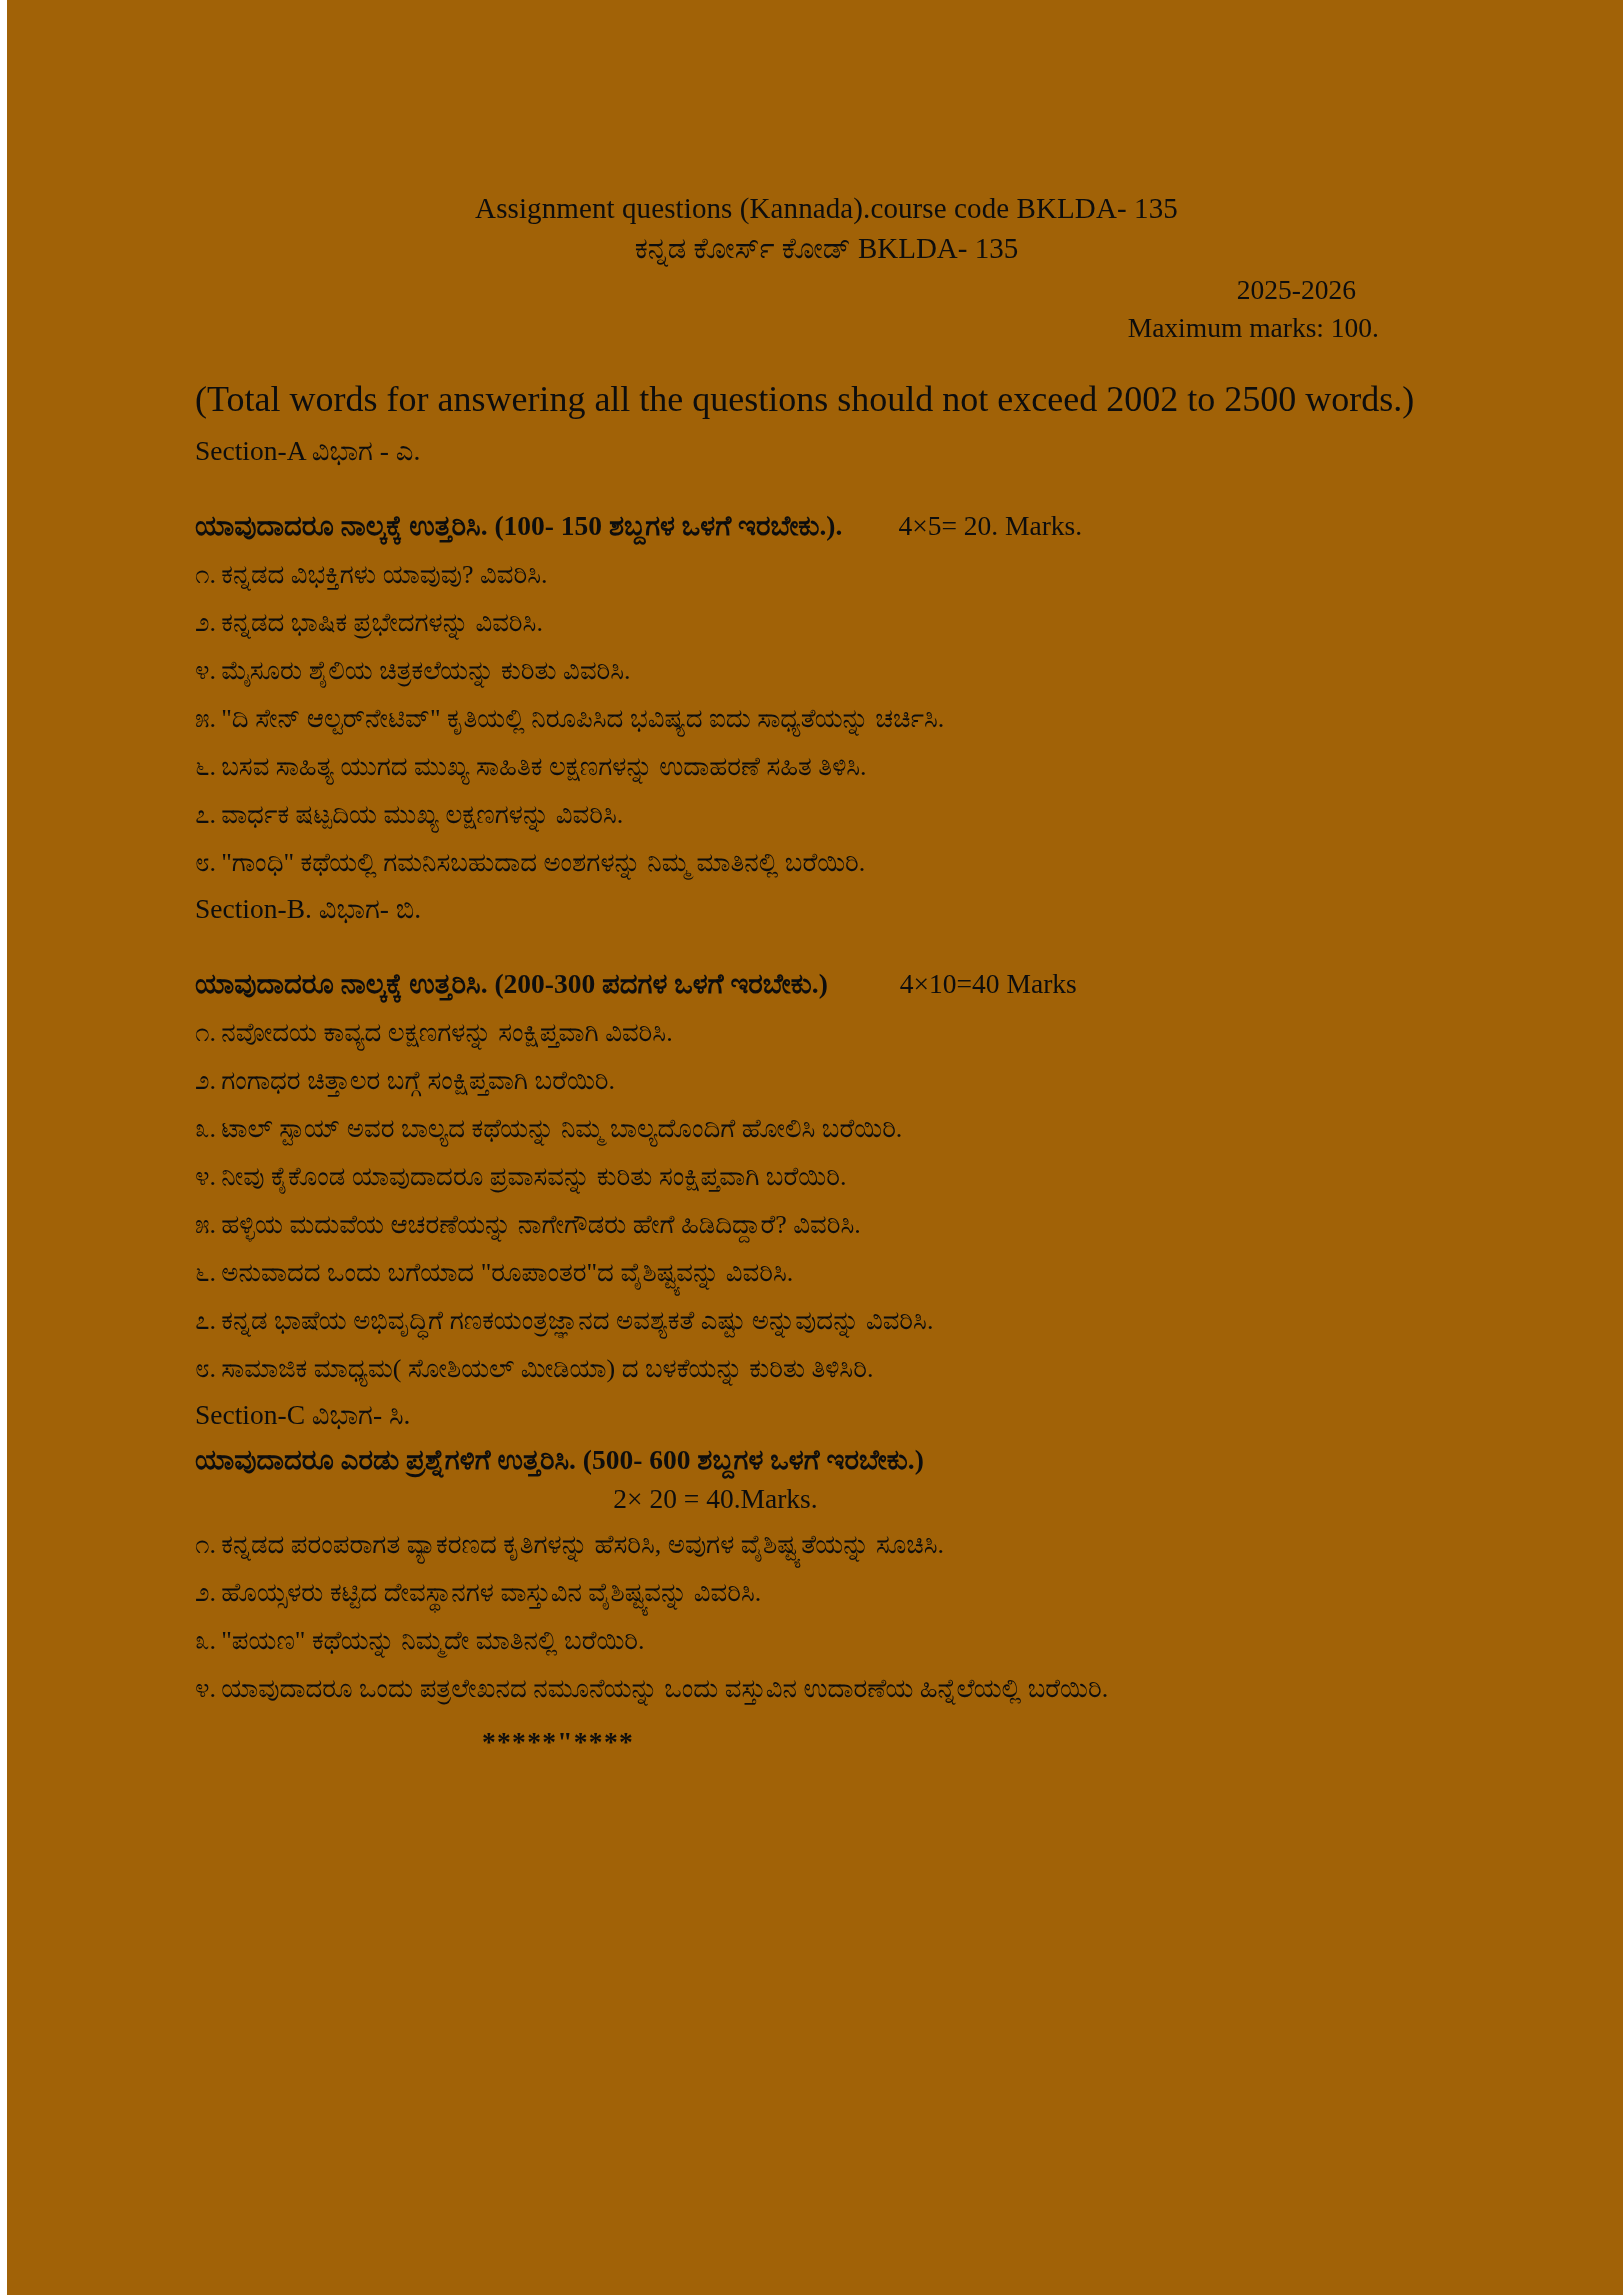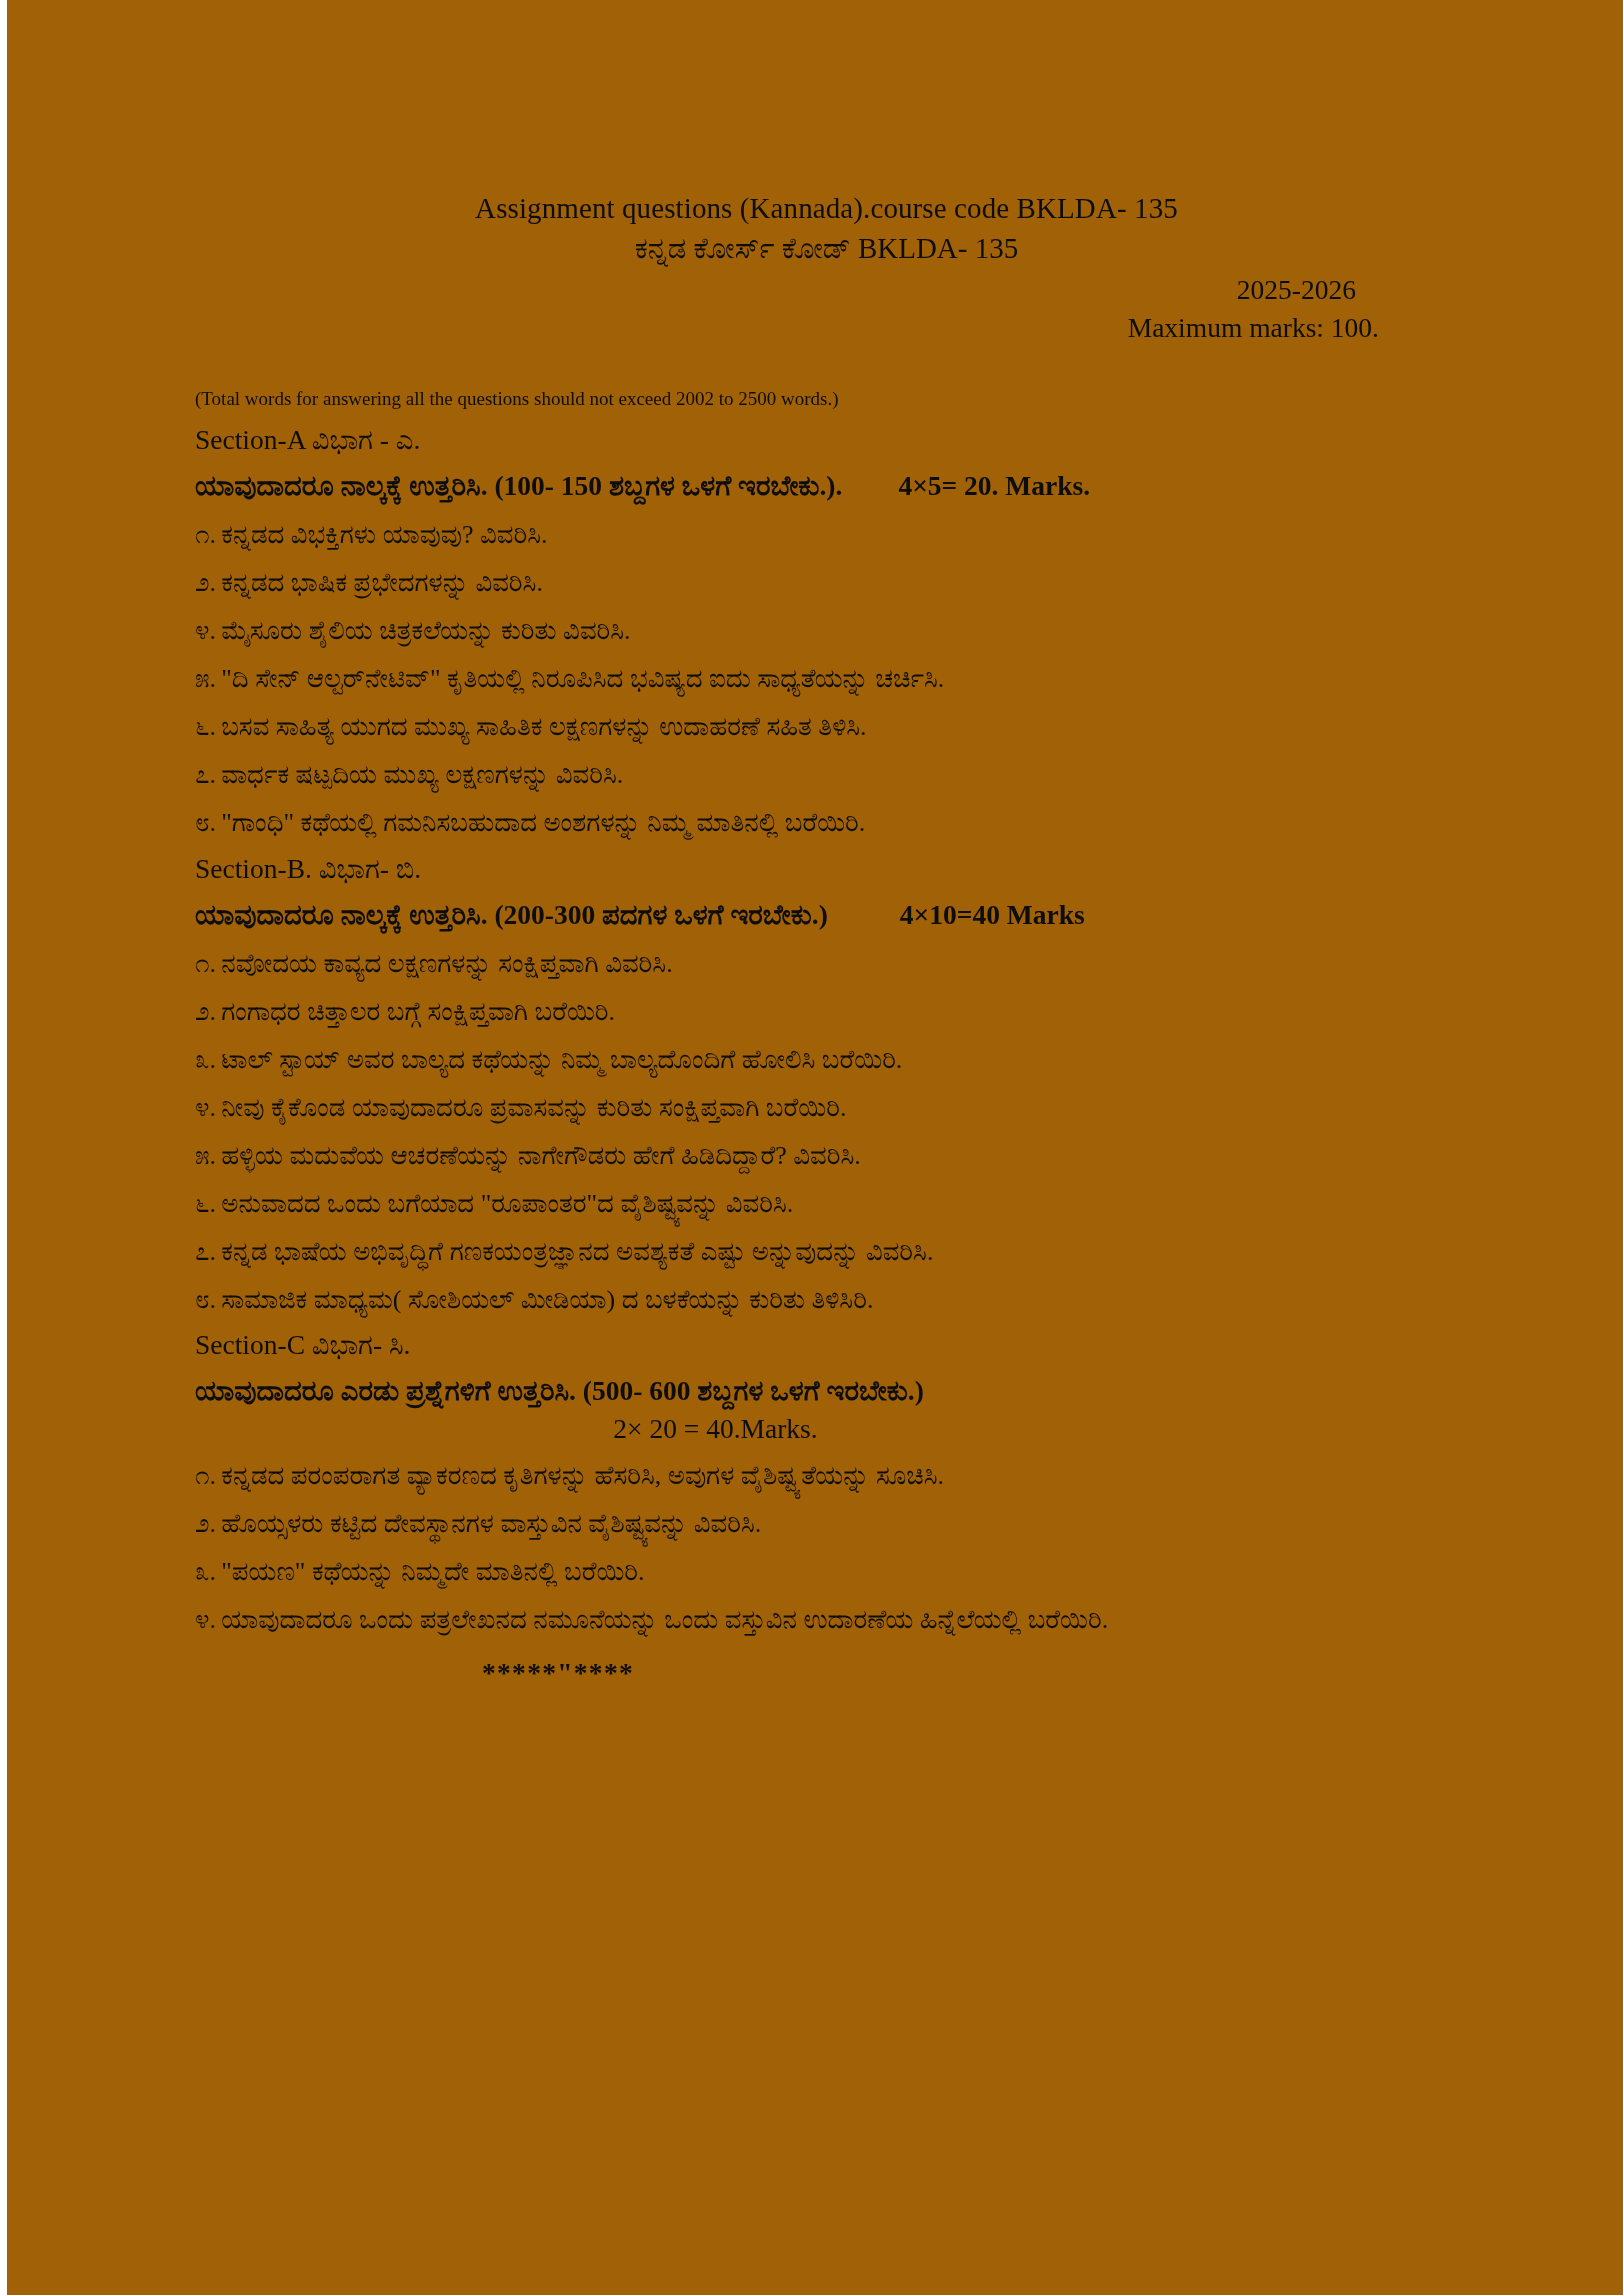--- a/index.html
+++ b/index.html
@@ -48,43 +48,44 @@
   .header-right {
     text-align: right;
     font-size: 27.5px;
     line-height: 1.38;
     padding-right: 79px;
   }
   .header-right .year { padding-right: 23px; display: inline-block; }
 
   
   .note {
-    font-size: 19px;
+    font-size: 36px;
     line-height: 1.30;
-    margin-top: 40px;
+    margin-top: 29px;
   }
   .section-head {
     font-weight: normal;
     font-size: 27.5px;
     line-height: 1.34;
     margin-top: 10.5px;
   }
 
   .section-rule {
     font-weight: bold;
     font-size: 27.5px;
     line-height: 1.36;
     margin-top: 7.9px;
     display: flex;
     align-items: flex-end;
   }
   .section-rule .rule-text { white-space: nowrap; }
   .section-rule .marks {
-    font-weight: bold;
+    font-weight: normal;
     white-space: nowrap;
+    margin-top: 29px;
   }
   .rule-a .marks  { margin-left: 56px; }
   .rule-b .marks  { margin-left: 72px; }
 
   .marks-centered {
     font-weight: normal;
     font-size: 27.5px;
     text-align: center;
     margin-top: 3.9px;
     padding-right: 222px;

